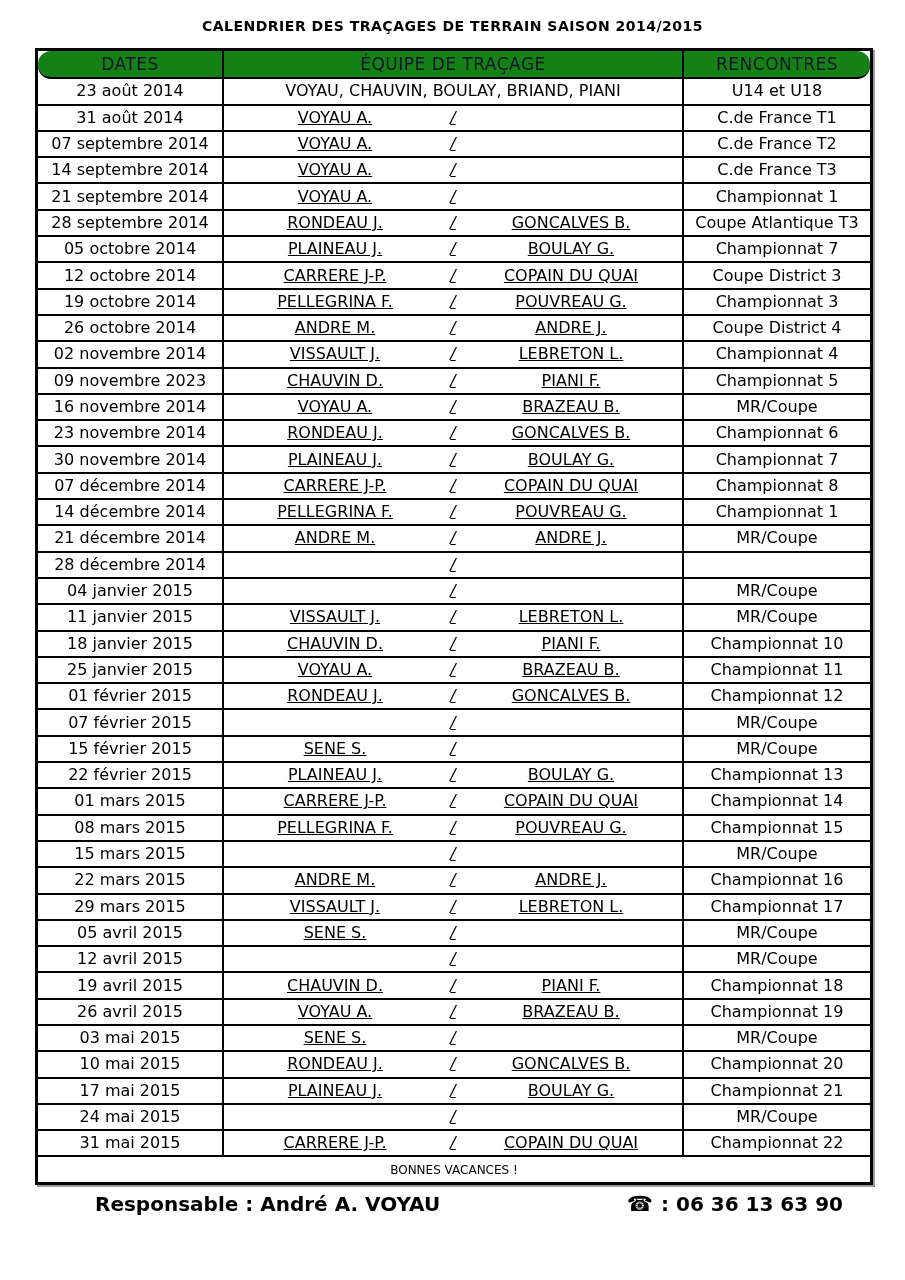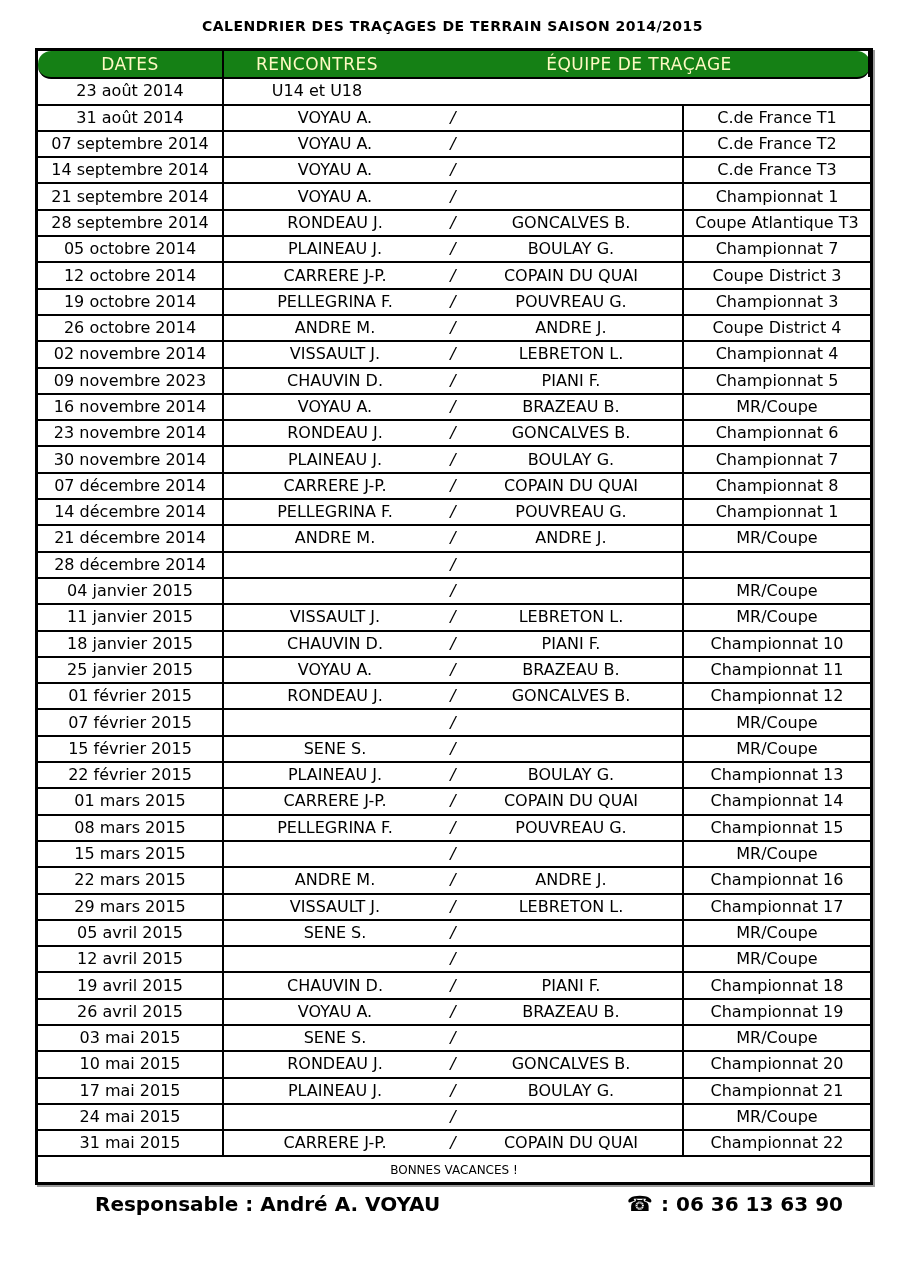--- a/index.html
+++ b/index.html
@@ -35,21 +35,21 @@
   .cell {
     display:flex; align-items:center; justify-content:center;
     font-size:16px; line-height:1;
     white-space:nowrap; overflow:hidden;
     box-sizing:border-box;
   }
   .c-date  { width:186px; border-right:2px solid #000; }
   .c-team  { flex:1; border-right:2px solid #000; }
   .c-match { width:186px; }
   .header-row .cell { font-size:17px; letter-spacing:0.5px; }
-  .team-split { display:flex; width:100%; }
+  .team-split { display:flex; width:100%;text-decoration:underline; }
   .team-split .t-1, .team-split .t-2 {
     flex:1; display:flex; align-items:center; justify-content:center;
     font-size:16px; white-space:nowrap;
   }
   .team-split .t-sep {
     width:14px; display:flex; align-items:center; justify-content:center;
     font-size:16px; font-style:italic;
   }
   .c-span { flex:1; display:flex; align-items:center; justify-content:center; font-size:12px; }
   .doc-footer {
@@ -59,28 +59,29 @@
   }
   .phone-wrap { display:flex; align-items:center; gap:8px; }
   .phone-icon { font-size:21px; font-weight:normal; }
 </style>
 </head>
 <body>
 
 <div class="page-title">CALENDRIER DES TRAÇAGES DE TERRAIN SAISON 2014/2015</div>
 
 <div class="cal-table">
-  <div class="row header-row" style="background: rgb(21, 128, 21); color: #fef9c3; border-radius: 13px;">
+  <div class="row header-row" style="background: rgb(21, 128, 21); color: #0f172a; border-radius: 13px;">
     <div class="cell c-date">DATES</div>
+    <div class="cell c-team">ÉQUIPE DE TRAÇAGE</div>
     <div class="cell c-match">RENCONTRES</div>
-    <div class="cell c-team">ÉQUIPE DE TRAÇAGE</div>
   </div>
 
   <div class="row">
     <div class="cell c-date">23 août 2014</div>
+    <div class="cell c-team">VOYAU, CHAUVIN, BOULAY, BRIAND, PIANI</div>
     <div class="cell c-match">U14 et U18</div>
   </div>
 
   <div id="rows-container">
       <div class="row">
     <div class="cell c-date t-date">31 août 2014</div>
     <div class="cell c-team">
       <div class="team-split">
         <span class="t-1">VOYAU A.</span>
         <span class="t-sep">/</span>

